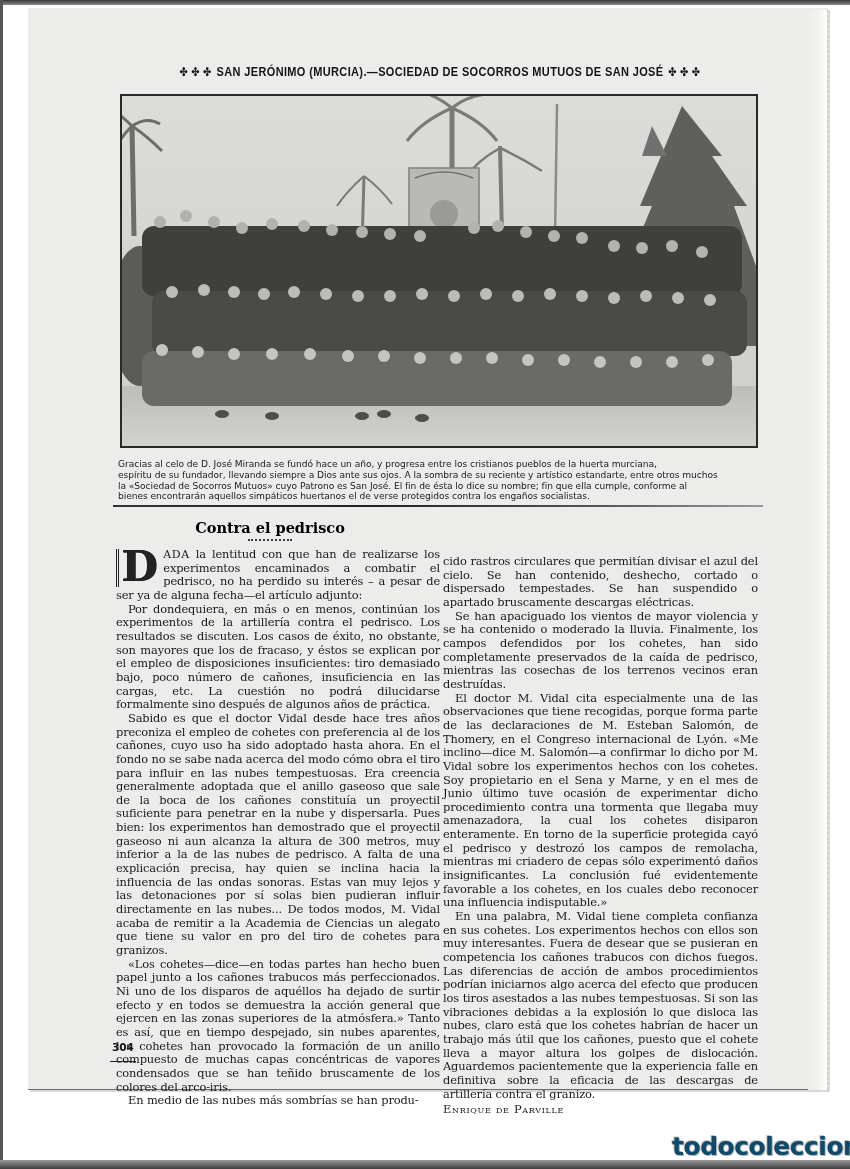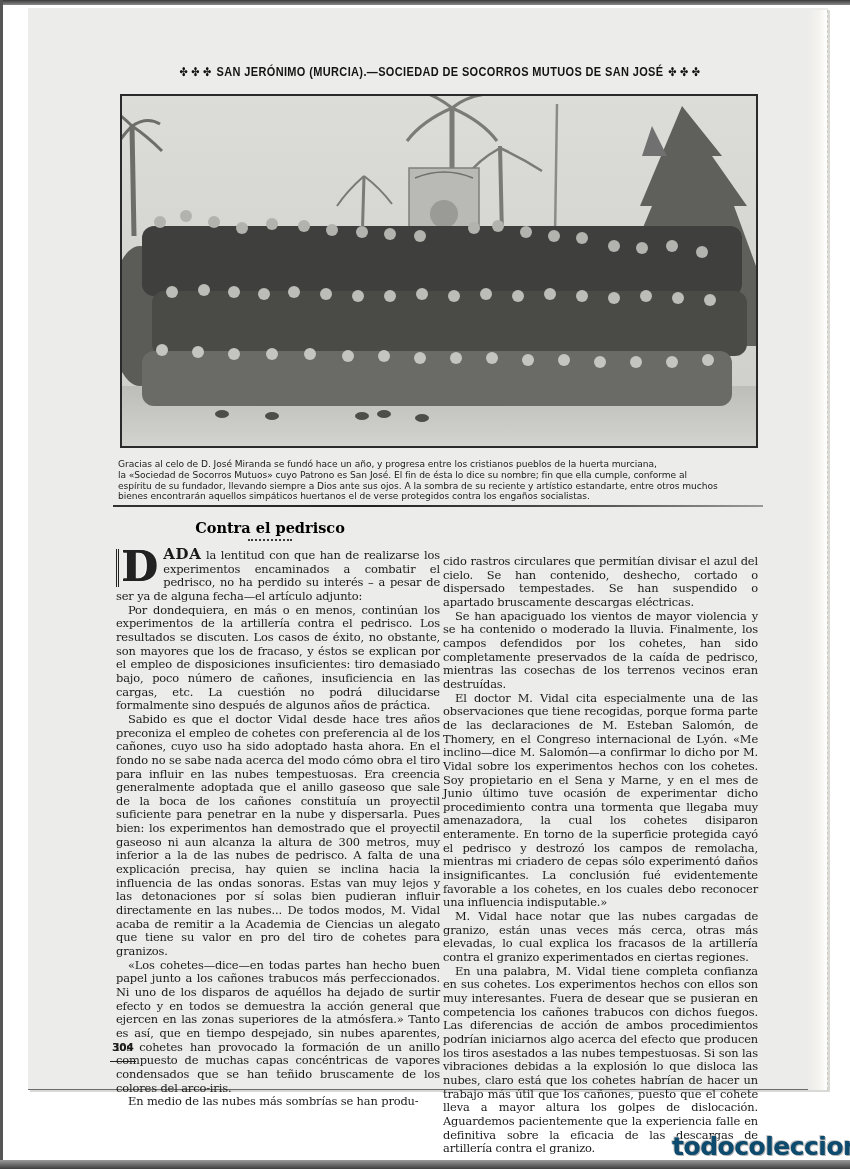--- a/index.html
+++ b/index.html
@@ -81,21 +81,21 @@
     .col-right { left: 443px; top: 555px; width: 315px; }
     .col p { text-indent: 12px; }
     .col p.no-indent { text-indent: 0; }
     .dropcap {
       float: left; font-size: 42px; line-height: 36px; height: 38px;
       margin: 1px 6px 0 0; font-family: "DejaVu Serif", serif;
       font-weight: bold; color: #222;
       text-shadow: 1px 0 #222, -1px 0 #fff;
       border-left: 3px double #222; padding-left: 2px;
     }
-    .smallcaps-lead { font-variant: small-caps; font-size: 15px; letter-spacing: 0.6px; font-weight: bold; }
+    .smallcaps-lead { font-variant: small-caps; font-size: 11px; letter-spacing: 0.6px; }
     .signature {
       font-variant: small-caps; letter-spacing: 0.7px;
       margin-top: 2px; padding-right: 22px;
     }
     .page-number {
       position: absolute; left: 110px; top: 1041px;
       font-family: "DejaVu Sans", sans-serif; font-weight: bold; font-size: 10.5px;
       border-bottom: 1.5px solid #222; padding: 0 2px 8px 2px; color: #1a1a1a;
     }
     .watermark {
@@ -237,22 +237,22 @@
         <ellipse cx="150" cy="320" rx="7" ry="4"></ellipse>
       <ellipse cx="240" cy="320" rx="7" ry="4"></ellipse>
         <ellipse cx="262" cy="318" rx="7" ry="4"></ellipse>
       <ellipse cx="300" cy="322" rx="7" ry="4"></ellipse>
     </g>
   </svg>
 </div>
 
 <div class="caption">
   <span class="caption-line">Gracias al celo de D. José Miranda se fundó hace un año, y progresa entre los cristianos pueblos de la huerta murciana,</span>
+  <span class="caption-line">espíritu de su fundador, llevando siempre a Dios ante sus ojos. A la sombra de su reciente y artístico estandarte, entre otros muchos</span>
   <span class="caption-line">la «Sociedad de Socorros Mutuos» cuyo Patrono es San José. El fin de ésta lo dice su nombre; fin que ella cumple, conforme al</span>
-  <span class="caption-line">espíritu de su fundador, llevando siempre a Dios ante sus ojos. A la sombra de su reciente y artístico estandarte, entre otros muchos</span>
   <span class="caption-line">bienes encontrarán aquellos simpáticos huertanos el de verse protegidos contra los engaños socialistas.</span>
 </div>
 
 <div class="divider"></div>
 
 <div class="article-title">Contra el pedrisco</div>
 <div class="title-flourish"></div>
 
 <div class="col col-left">
   <p class="no-indent">
@@ -261,21 +261,20 @@
   <p>Por dondequiera, en más o en menos, continúan los experimentos de la artillería contra el pedrisco. Los resultados se discuten. Los casos de éxito, no obstante, son mayores que los de fracaso, y éstos se explican por el empleo de disposiciones insuficientes: tiro demasiado bajo, poco número de cañones, insuficiencia en las cargas, etc. La cuestión no podrá dilucidarse formalmente sino después de algunos años de práctica.</p>
   <p>Sabido es que el doctor Vidal desde hace tres años preconiza el empleo de cohetes con preferencia al de los cañones, cuyo uso ha sido adoptado hasta ahora. En el fondo no se sabe nada acerca del modo cómo obra el tiro para influir en las nubes tempestuosas. Era creencia generalmente adoptada que el anillo gaseoso que sale de la boca de los cañones constituía un proyectil suficiente para penetrar en la nube y dispersarla. Pues bien: los experimentos han demostrado que el proyectil gaseoso ni aun alcanza la altura de 300 metros, muy inferior a la de las nubes de pedrisco. A falta de una explicación precisa, hay quien se inclina hacia la influencia de las ondas sonoras. Estas van muy lejos y las detonaciones por sí solas bien pudieran influir directamente en las nubes... De todos modos, M. Vidal acaba de remitir a la Academia de Ciencias un alegato que tiene su valor en pro del tiro de cohetes para granizos.</p>
   <p>«Los cohetes—dice—en todas partes han hecho buen papel junto a los cañones trabucos más perfeccionados. Ni uno de los disparos de aquéllos ha dejado de surtir efecto y en todos se demuestra la acción general que ejercen en las zonas superiores de la atmósfera.» Tanto es así, que en tiempo despejado, sin nubes aparentes, los cohetes han provocado la formación de un anillo compuesto de muchas capas concéntricas de vapores condensados que se han teñido bruscamente de los colores del arco-iris.</p>
   <p>En medio de las nubes más sombrías se han produ-</p>
 </div>
 
 <div class="col col-right">
   <p class="no-indent">cido rastros circulares que permitían divisar el azul del cielo. Se han contenido, deshecho, cortado o dispersado tempestades. Se han suspendido o apartado bruscamente descargas eléctricas.</p>
   <p>Se han apaciguado los vientos de mayor violencia y se ha contenido o moderado la lluvia. Finalmente, los campos defendidos por los cohetes, han sido completamente preservados de la caída de pedrisco, mientras las cosechas de los terrenos vecinos eran destruídas.</p>
   <p>El doctor M. Vidal cita especialmente una de las observaciones que tiene recogidas, porque forma parte de las declaraciones de M. Esteban Salomón, de Thomery, en el Congreso internacional de Lyón. «Me inclino—dice M. Salomón—a confirmar lo dicho por M. Vidal sobre los experimentos hechos con los cohetes. Soy propietario en el Sena y Marne, y en el mes de Junio último tuve ocasión de experimentar dicho procedimiento contra una tormenta que llegaba muy amenazadora, la cual los cohetes disiparon enteramente. En torno de la superficie protegida cayó el pedrisco y destrozó los campos de remolacha, mientras mi criadero de cepas sólo experimentó daños insignificantes. La conclusión fué evidentemente favorable a los cohetes, en los cuales debo reconocer una influencia indisputable.»</p>
-  <p>M. Vidal hace notar que las nubes cargadas de granizo, están unas veces más cerca, otras más elevadas, lo cual explica los fracasos de la artillería contra el granizo experimentados en ciertas regiones.</p>
   <p>En una palabra, M. Vidal tiene completa confianza en sus cohetes. Los experimentos hechos con ellos son muy interesantes. Fuera de desear que se pusieran en competencia los cañones trabucos con dichos fuegos. Las diferencias de acción de ambos procedimientos podrían iniciarnos algo acerca del efecto que producen los tiros asestados a las nubes tempestuosas. Si son las vibraciones debidas a la explosión lo que disloca las nubes, claro está que los cohetes habrían de hacer un trabajo más útil que los cañones, puesto que el cohete lleva a mayor altura los golpes de dislocación. Aguardemos pacientemente que la experiencia falle en definitiva sobre la eficacia de las descargas de artillería contra el granizo.</p>
   <div class="signature">Enrique de Parville</div>
 </div>
 
 <div class="page-number">304</div>
 
 <div class="watermark">todocoleccion</div>
 <div class="scan-frame-bottom"></div>
 
 </body></html>

